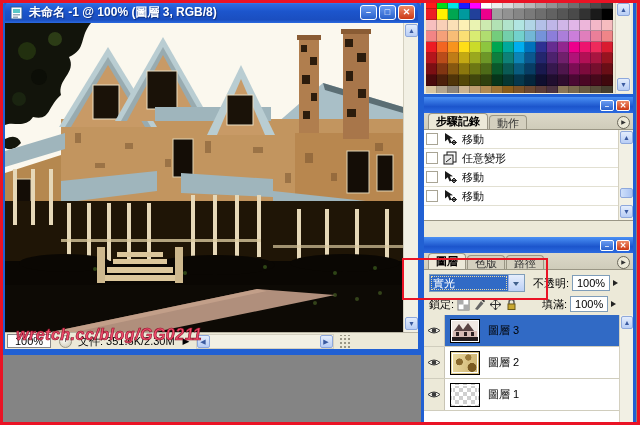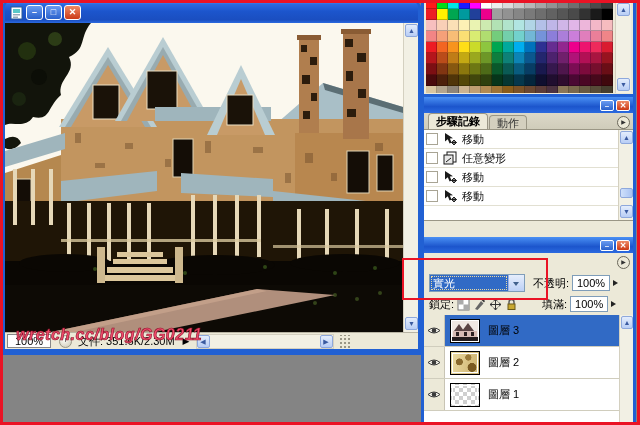--- a/index.html
+++ b/index.html
@@ -132,20 +132,21 @@
 <div id="root">
 
   <div id="doc-window" class="xpwin">
     <div class="titlebar">
       <svg width="14" height="14" viewBox="0 0 14 14">
         <rect x="1" y="1" width="11" height="12" fill="#fff" stroke="#2a5a9a"></rect>
         <rect x="3" y="3" width="7" height="4" fill="#5ac8c8"></rect>
         <rect x="3" y="8" width="7" height="1.5" fill="#9ab"></rect>
         <rect x="3" y="10.5" width="5" height="1.5" fill="#9ab"></rect>
       </svg>
+      <span class="titletext">未命名 -1 @ 100% (圖層 3, RGB/8)</span>
       <div class="winbtn">–</div>
       <div class="winbtn">□</div>
       <div class="winbtn close">✕</div>
     </div>
     <div id="doc-body">
 
       <div id="canvas">
         <svg width="398" height="309" viewBox="0 0 398 309">
           <rect width="398" height="309" fill="#fbf8ee"></rect>
 
@@ -529,20 +530,25 @@
       </div>
     </div>
   </div>
 
   <div id="layers-window" class="palette">
     <div class="minititle">
       <div class="minibtn">–</div>
       <div class="minibtn close">✕</div>
     </div>
     <div id="layers-body" class="pbody">
+      <div class="tabrow">
+        <div class="tab active">圖層</div>
+        <div class="tab">色版</div>
+        <div class="tab">路徑</div>
+      </div>
       <div class="pmenu">▶</div>
 
       <div id="blendrow">
         <div id="blend-combo">
           <div id="blend-value">實光</div>
           <div id="blend-arrow"></div>
         </div>
         <span class="flabel">不透明:</span>
         <div class="fbox">100%</div>
         <div class="spin"></div>

